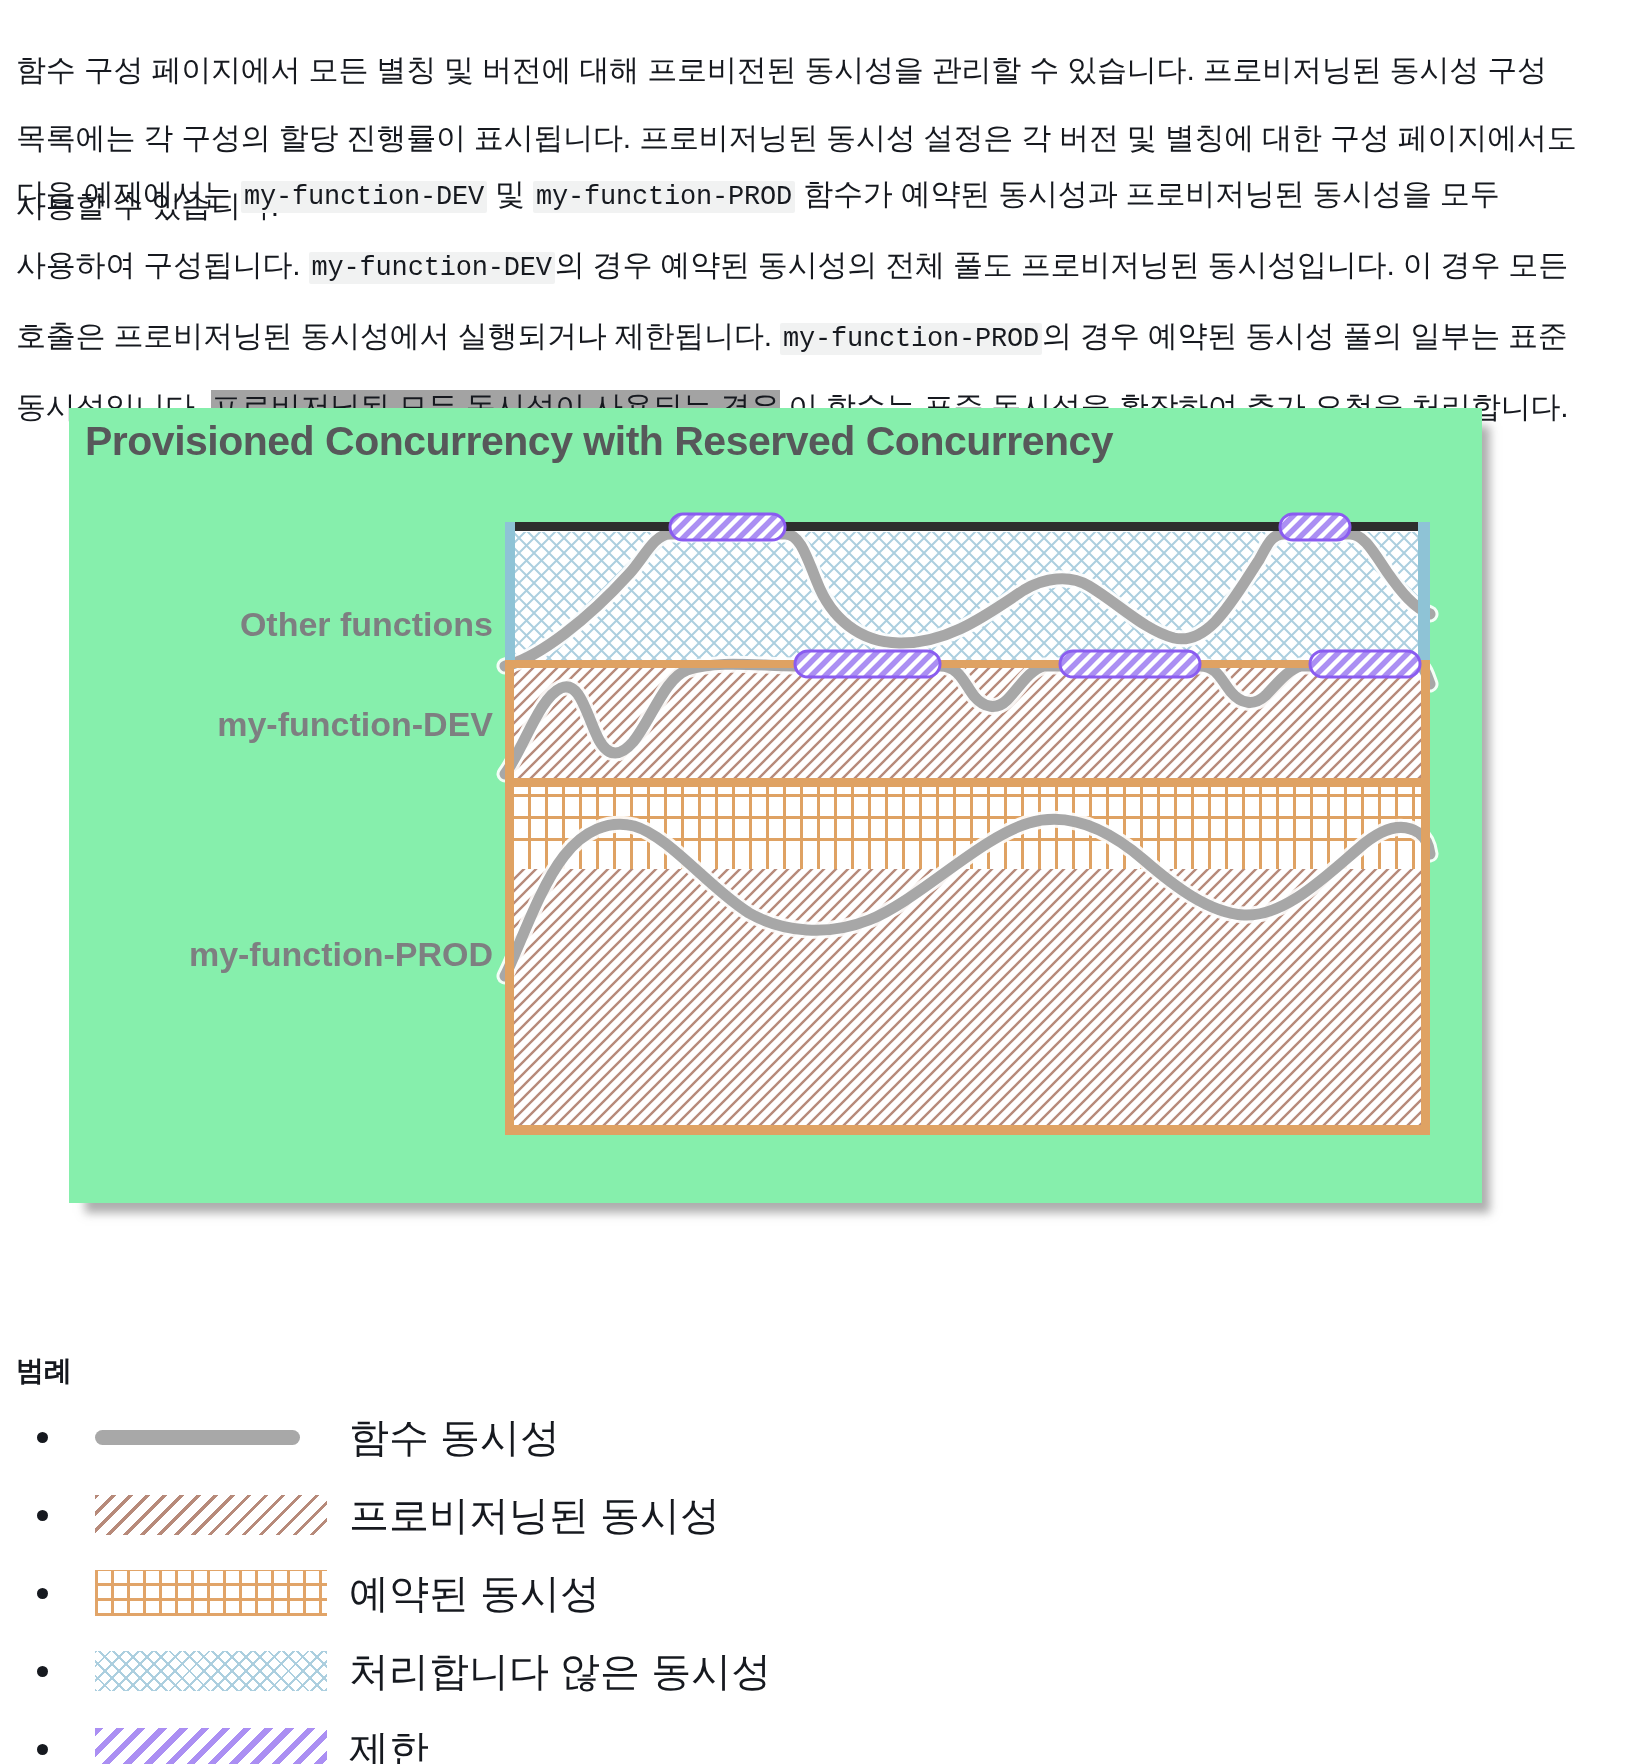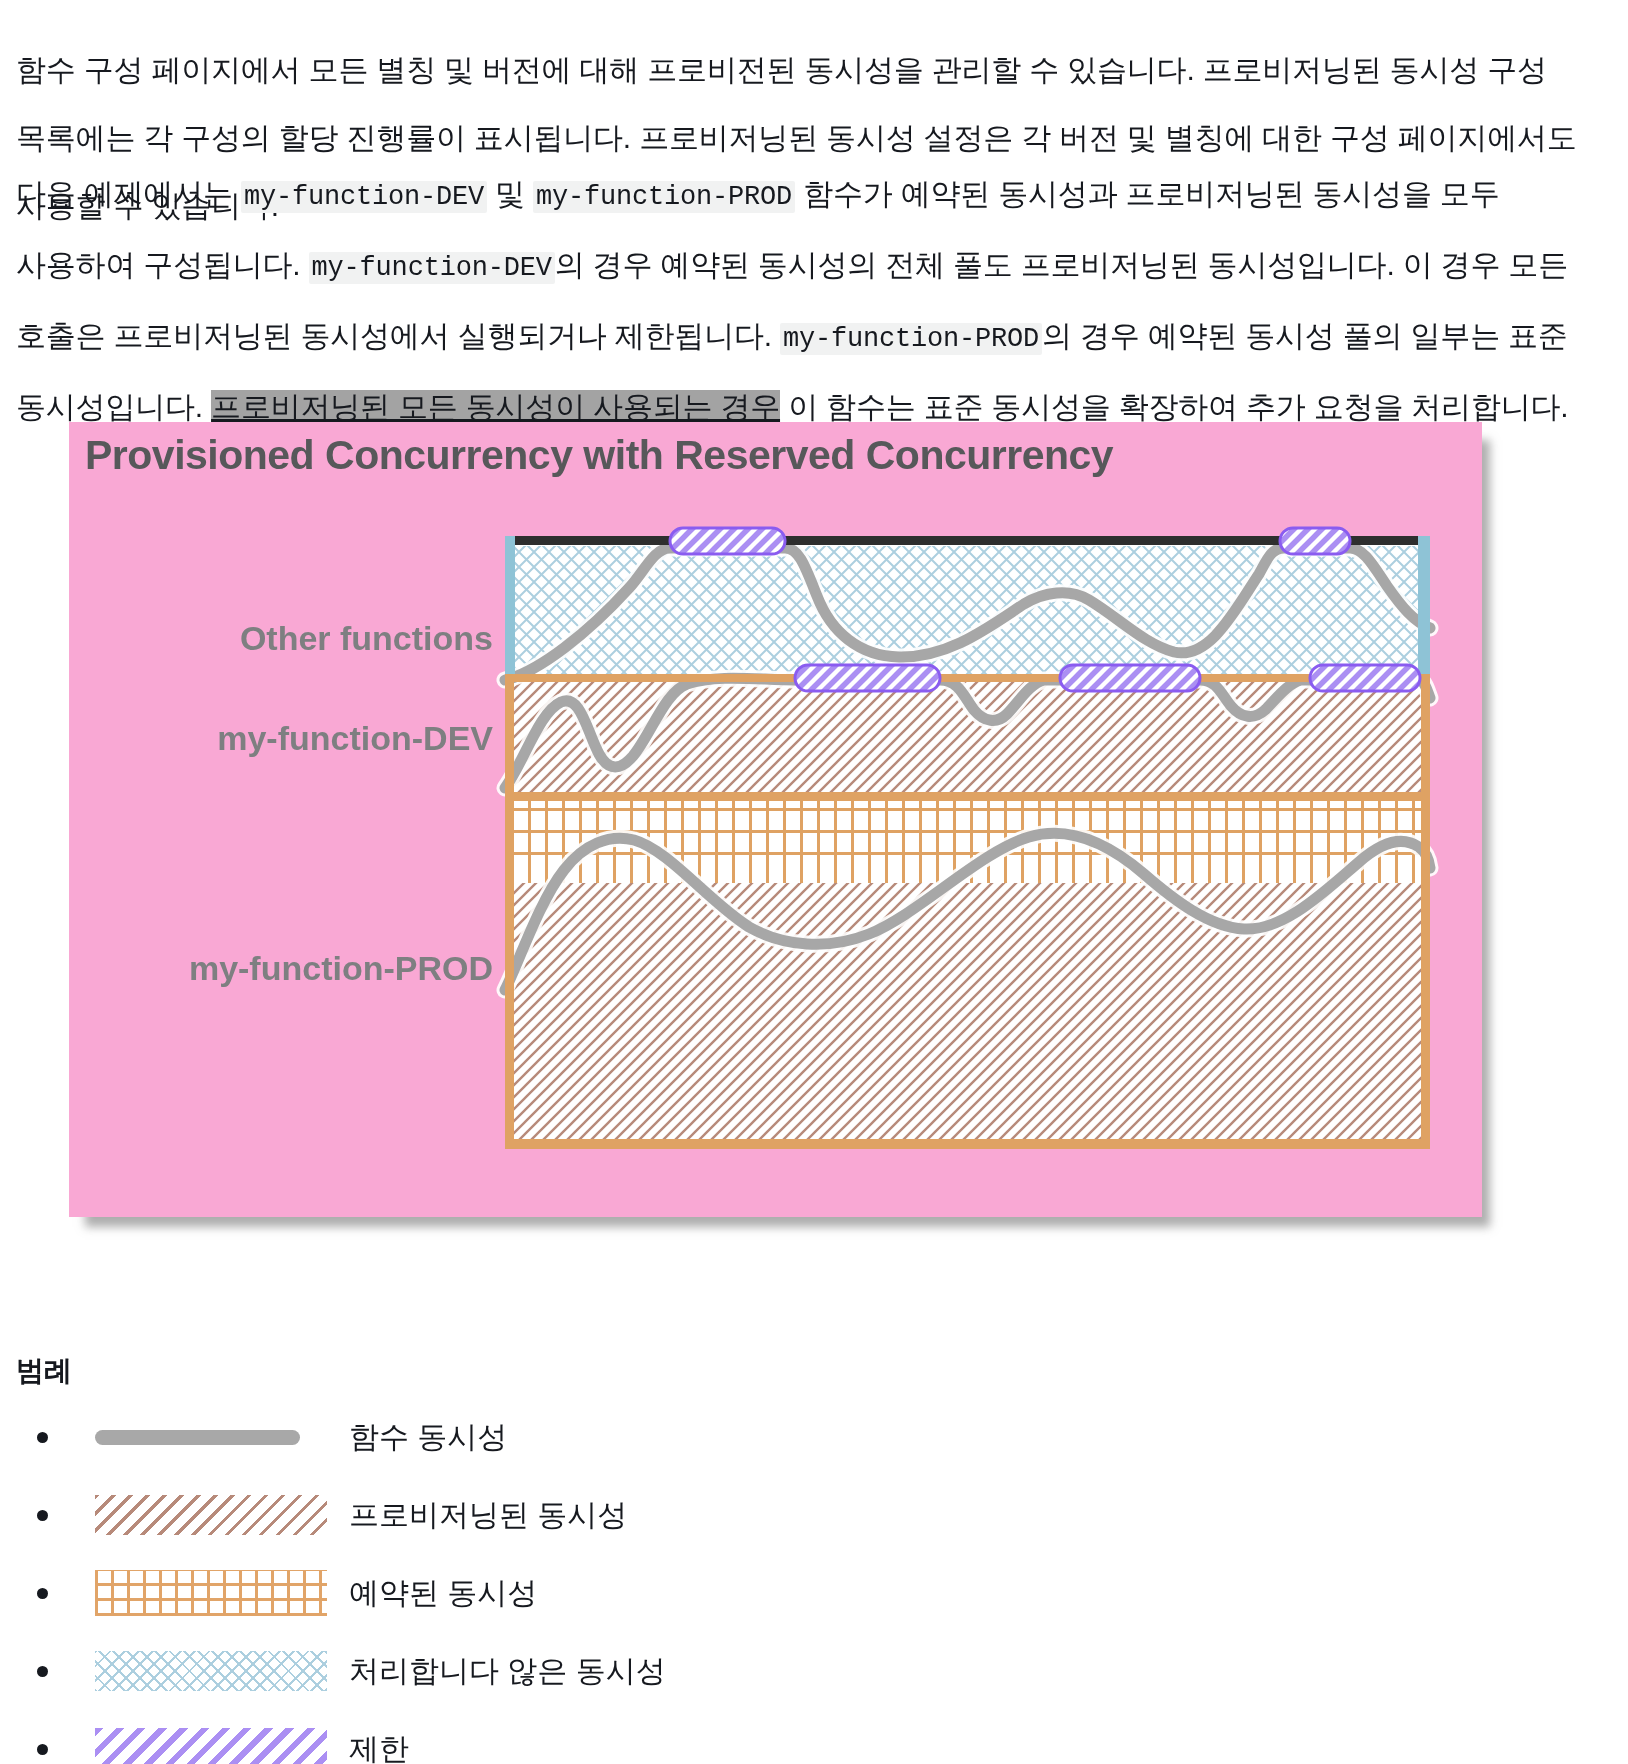--- a/index.html
+++ b/index.html
@@ -15,22 +15,22 @@
   }
   #para1{top:6px;}
   #para2{top:130px;}
   .seg-code{
     font-family:"Liberation Mono","DejaVu Sans Mono",monospace;
     font-size:27px;background:#f1f2f2;padding:1px 3px;border-radius:2px;
   }
   .seg-mark{background:#a3a3a3;text-decoration:underline;}
   
   .figure-card{
-    position:absolute;left:69px;top:422px;width:1413px;height:795px;
-    background:#f9a8d4;
+    position:absolute;left:69px;top:408px;width:1413px;height:795px;
+    background:#86efac;
     box-shadow:12px 14px 9px -4px rgba(125,125,125,0.62);
   }
   .figure-title{
     position:absolute;left:16px;top:10px;
     font-size:41px;font-weight:bold;color:#57585a;letter-spacing:-0.5px;
   }
   .diagram{position:absolute;left:0;top:100px;width:1412px;height:648px;}
   .rowlabel{font-weight:bold;font-size:34px;fill:#7e7f81;}
   
   .legend-heading{
@@ -40,21 +40,21 @@
   .legend-list{
     position:absolute;left:0;top:1398px;width:1200px;
     list-style:none;margin:0;padding:0;
   }
   .legend-list li{display:flex;align-items:center;height:78px;}
   .bullet{
     width:11px;height:11px;border-radius:50%;background:#16191f;
     margin-left:37px;margin-right:47px;flex:0 0 auto;
   }
   .swatchbox{width:238px;margin-right:16px;flex:0 0 auto;display:flex;align-items:center;}
-  .legend-label{font-size:30px;color:#16191f;white-space:nowrap;}
+  .legend-label{font-size:40px;color:#16191f;white-space:nowrap;}
   .sw-line{width:205px;height:15px;border-radius:8px;background:#a8a8a8;}
   .sw-grid{
     width:232px;height:46px;
     background-image:
       repeating-linear-gradient(90deg,#e1a468 0 3px,transparent 3px 16px),
       repeating-linear-gradient(0deg,#e1a468 0 3px,transparent 3px 15px);
     background-color:#fff;
   }
   .sw-rdiag{
     width:232px;height:40px;background-color:#fff;

